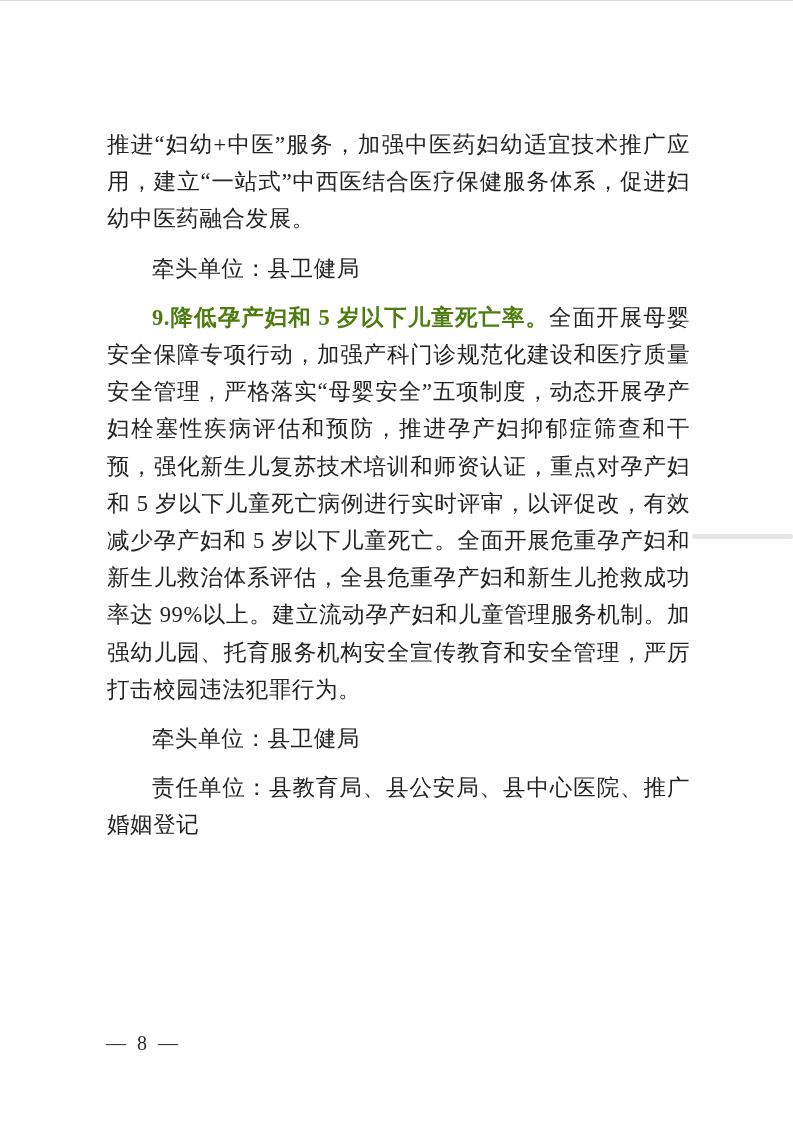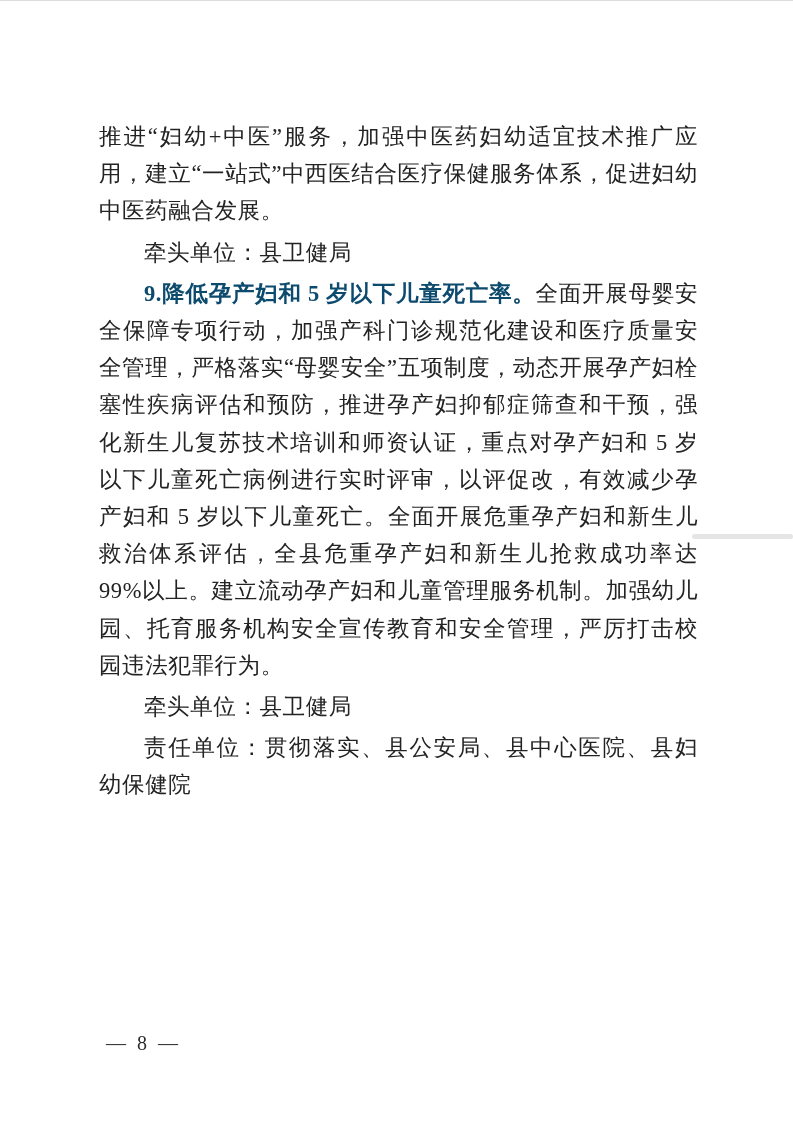--- a/index.html
+++ b/index.html
@@ -16,37 +16,37 @@
     font-family: "Liberation Serif", serif;
     color: #1f1f1f;
   }
   .content {
     position: absolute;
     left: 95px;
     top: 114px;
     width: 607px;
   }
   .para {
-    margin: 4px;
+    margin: 12px;
     font-size: 22.5px;
     line-height: 37.2px;
     letter-spacing: 0.6px;
     text-align: justify;
     text-justify: inter-character;
     color: #232323;
   }
   .para.indent {
     text-indent: 2em;
   }
   .para.left {
     text-align: left;
   }
   .item-heading {
     font-weight: 700;
-    color: #0c4a6e;
+    color: #4d7c0f;
   }
   .footer {
     position: absolute;
     left: 106px;
     top: 1032px;
     font-size: 20px;
     letter-spacing: 3px;
     color: #2e2e2e;
     font-family: "Liberation Serif", serif;
   }
@@ -79,21 +79,21 @@
 
     <p class="para">推进“妇幼+中医”服务，加强中医药妇幼适宜技术推广应用，建立“一站式”中西医结合医疗保健服务体系，促进妇幼中医药融合发展。</p>
 
     <p class="para indent left">牵头单位：县卫健局</p>
 
 
     <p class="para indent"><span class="item-heading">9.降低孕产妇和 5 岁以下儿童死亡率。</span><span>全面开展母婴安全保障专项行动，加强产科门诊规范化建设和医疗质量安全管理，严格落实“母婴安全”五项制度，动态开展孕产妇栓塞性疾病评估和预防，推进孕产妇抑郁症筛查和干预，强化新生儿复苏技术培训和师资认证，重点对孕产妇和 5 岁以下儿童死亡病例进行实时评审，以评促改，有效减少孕产妇和 5 岁以下儿童死亡。全面开展危重孕产妇和新生儿救治体系评估，全县危重孕产妇和新生儿抢救成功率达 99%以上。建立流动孕产妇和儿童管理服务机制。加强幼儿园、托育服务机构安全宣传教育和安全管理，严厉打击校园违法犯罪行为。</span></p>
 
     <p class="para indent left">牵头单位：县卫健局</p>
 
-    <p class="para indent">责任单位：贯彻落实、县公安局、县中心医院、县妇幼保健院</p>
+    <p class="para indent">责任单位：县教育局、县公安局、县中心医院、推广婚姻登记</p>
 
 
   </div>
 
   <div class="scan-streak"></div>
 
   <div class="footer">
     <span>— 8 —</span>
   </div>
 </div>

